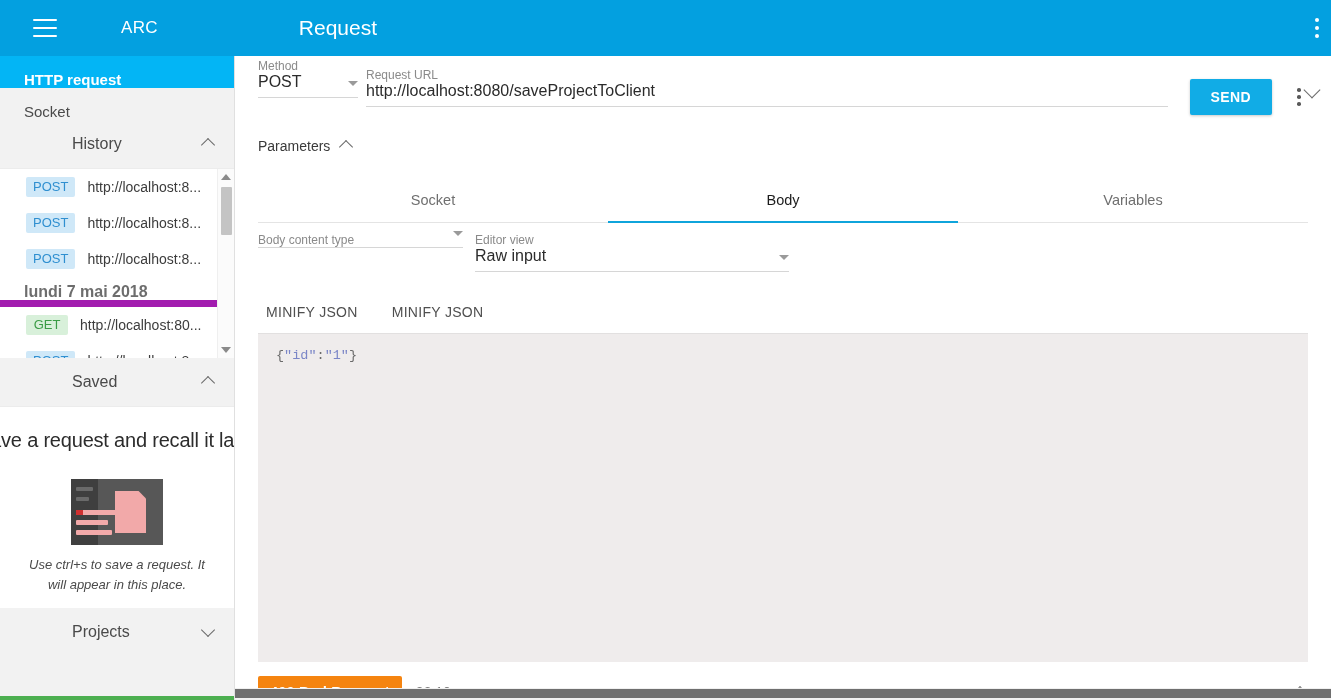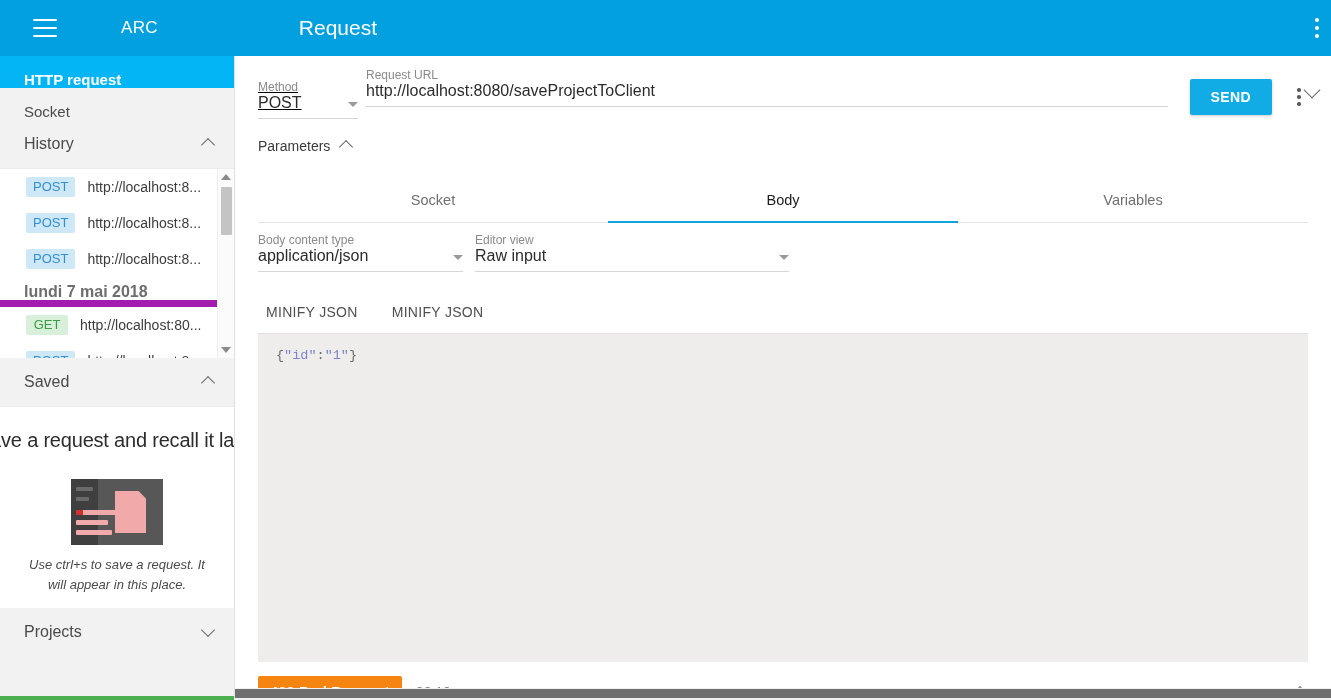--- a/index.html
+++ b/index.html
@@ -68,21 +68,21 @@
     width: 235px;
   }
   .section-header {
     height: 48px;
     display: flex; align-items: center;
     padding-left: 24px; padding-right: 18px;
     font-size: 16px; color: #4a4a4a;
     background: #f2f2f2;
     cursor: pointer;
   }
-  .section-header .lbl { flex: 1; }
+  .section-header .lbl { flex: 1; margin-left: 48px; }
   .chev { width: 14px; height: 14px; position: relative; }
   .chev::before {
     content: ""; position: absolute; left: 1px; top: 3px;
     width: 9px; height: 9px;
     border-left: 1.6px solid #6b6b6b; border-top: 1.6px solid #6b6b6b;
     transform: rotate(45deg);
   }
   .chev.down::before { top: 0px; transform: rotate(225deg); }
 
   
@@ -210,23 +210,22 @@
   
   #url-row {
     position: absolute; left: 0; top: 0;
     width: 1096px; height: 68px;
   }
   .fld-label {
     font-size: 12px; color: #8a8a8a;
     position: absolute;
   }
   #method-box {
-    position: absolute; left: 23px; top: 24px; width: 100px;
+    position: absolute; left: 23px; top: 3px; width: 100px;
     border-bottom: 1px solid #d6d6d6;
-    text-decoration: underline;
   }
   #method-box .val {
     font-size: 16px; color: #2b2b2b; padding-bottom: 6px;
   }
   .caret {
     position: absolute; right: 0; bottom: 11px;
     width: 0; height: 0;
     border-left: 5px solid transparent; border-right: 5px solid transparent;
     border-top: 5px solid #9a9a9a;
   }
@@ -494,21 +493,20 @@
   </div>
 
   <div id="tabs">
     <div class="tab">Socket</div>
     <div class="tab active">Body</div>
     <div class="tab">Variables</div>
   </div>
 
   <div id="ctype-box">
     <div class="fld-label" style="position:static">Body content type</div>
-    <div class="val">application/json</div>
     <span class="caret"></span>
   </div>
 
   <div id="editor-box">
     <div class="fld-label" style="position:static">Editor view</div>
     <div class="val">Raw input</div>
     <span class="caret"></span>
   </div>
 
   <div id="json-actions">

